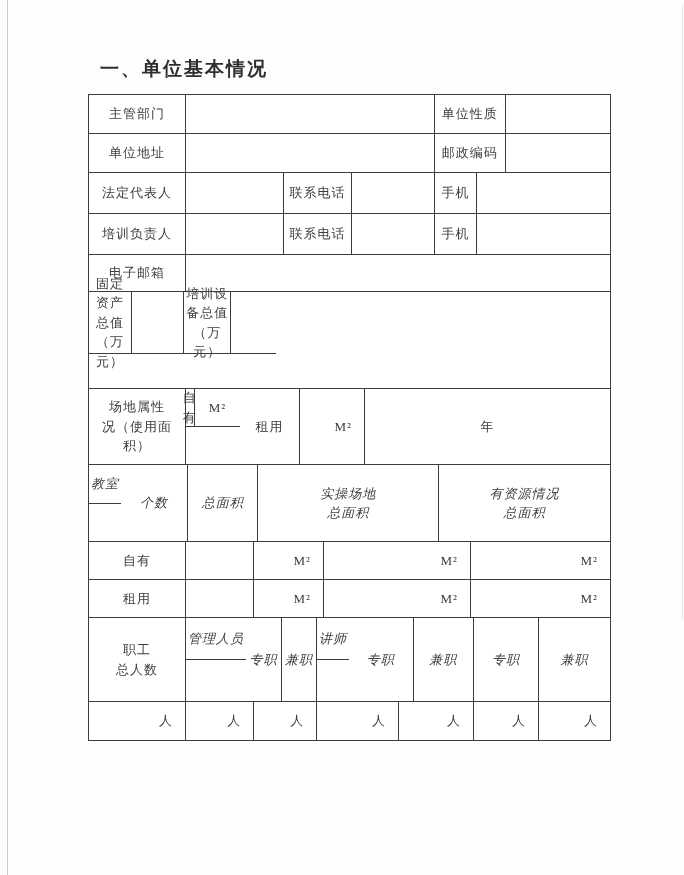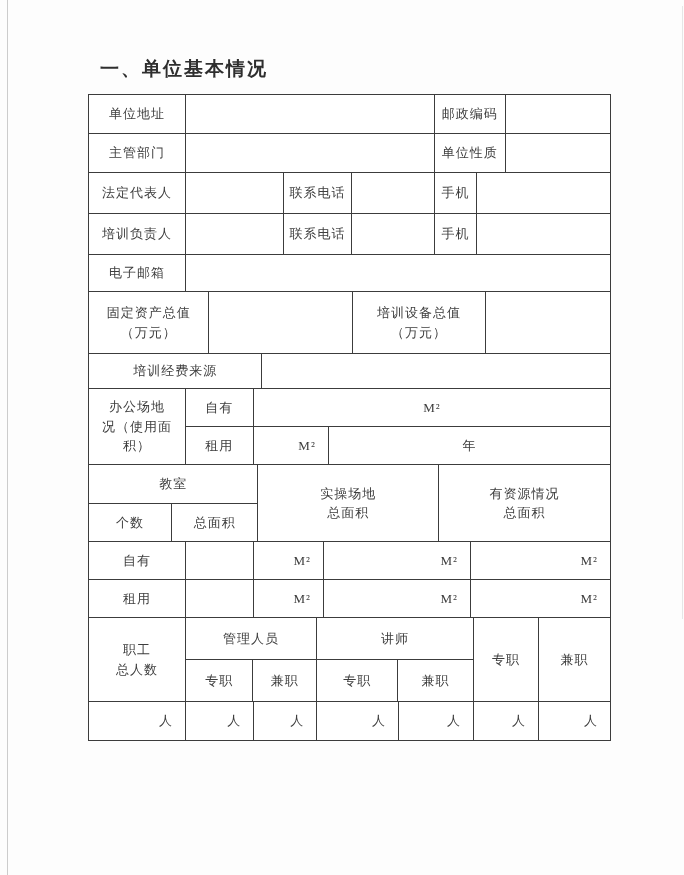--- a/index.html
+++ b/index.html
@@ -27,49 +27,49 @@
   .c {
     box-sizing:border-box;
     border-right:1.5px solid #3c3c3c;
     display:flex; align-items:center; justify-content:center;
     text-align:center; font-size:13px; letter-spacing:1px;
     white-space:pre-line; line-height:1.5; padding:2px;
     min-width:0;
   }
   .c.last { border-right:none; }
   .c.end  { justify-content:flex-end; padding-right:12px; }
-  .col { display:flex; flex-direction:column; box-sizing:border-box; min-width:0; }
+  .col { display:flex; flex-direction:row; box-sizing:border-box; min-width:0; }
   .col-b { border-right:1.5px solid #3c3c3c; }
   .sub { display:flex; box-sizing:border-box; border-bottom:1.5px solid #3c3c3c; min-height:0; }
   .sub:last-child { border-bottom:none; }
   .grow { flex:1 1 0; }
-  .hflex { display:flex; min-width:0; }
+  .hflex { display:flex; min-width:0;font-style:italic; }
 </style>
 </head>
 <body>
 
 <div class="edge-left"></div>
 <div class="edge-right"></div>
 
 <div class="doc-title">一、单位基本情况</div>
 
 <div class="tbl">
 
+
+  <div class="row" style="height:39px">
+    <div class="c" style="width:18.6%">主管部门</div>
+    <div class="c" style="width:47.8%"></div>
+    <div class="c" style="width:13.6%">单位性质</div>
+    <div class="c last grow"></div>
+  </div>
 
   <div class="row" style="height:39px">
     <div class="c" style="width:18.6%">单位地址</div>
     <div class="c" style="width:47.8%"></div>
     <div class="c" style="width:13.6%">邮政编码</div>
-    <div class="c last grow"></div>
-  </div>
-
-  <div class="row" style="height:39px">
-    <div class="c" style="width:18.6%">主管部门</div>
-    <div class="c" style="width:47.8%"></div>
-    <div class="c" style="width:13.6%">单位性质</div>
     <div class="c last grow"></div>
   </div>
 
 
   <div class="row" style="height:41px">
     <div class="c" style="width:18.6%">法定代表人</div>
     <div class="c" style="width:18.8%"></div>
     <div class="c" style="width:13.1%">联系电话</div>
     <div class="c" style="width:15.9%"></div>
     <div class="c" style="width:8.1%">手机</div>
@@ -94,28 +94,27 @@
     <div class="col grow">
       <div class="sub" style="height:62px">
         <div class="c" style="width:23.1%">固定资产总值
 （万元）</div>
         <div class="c" style="width:27.6%"></div>
         <div class="c" style="width:25.5%">培训设备总值
 （万元）</div>
         <div class="c last grow"></div>
       </div>
       <div class="sub grow">
-        <div class="c" style="width:33.3%">培训经费来源</div>
         <div class="c last grow"></div>
       </div>
     </div>
   </div>
 
   <div class="row" style="height:76px">
-    <div class="c" style="width:18.6%">办公场地
+    <div class="c" style="width:18.6%">场地属性
 况（使用面
 积）</div>
     <div class="col grow">
       <div class="sub" style="height:38px">
         <div class="c" style="width:16%">自有</div>
         <div class="c last grow">M²</div>
       </div>
       <div class="sub grow">
         <div class="c" style="width:16%">租用</div>
         <div class="c end" style="width:17.7%">M²</div>

